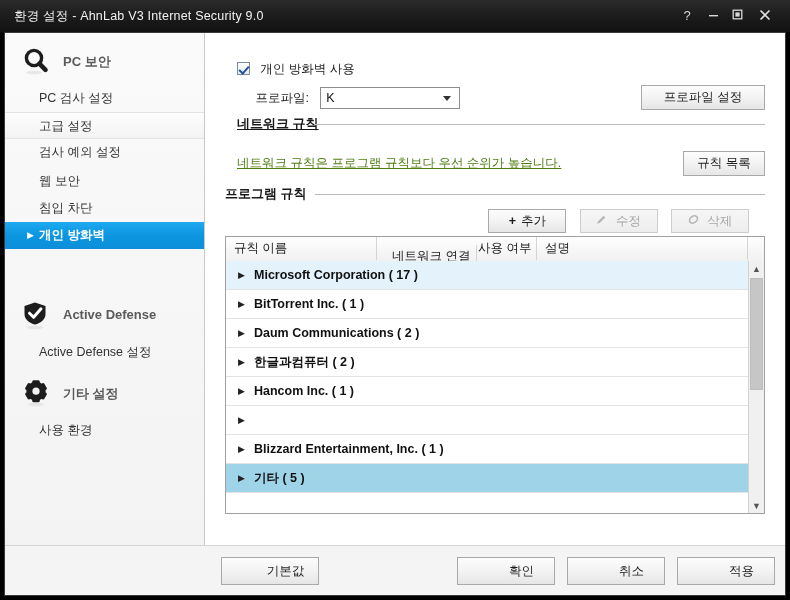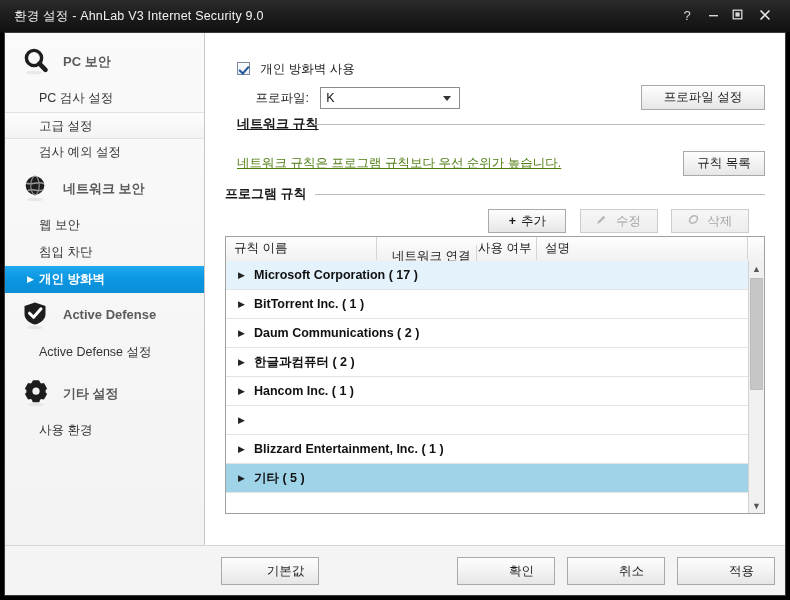--- a/index.html
+++ b/index.html
@@ -388,32 +388,20 @@
             </svg>
           </span>
           <span class="sb-title">PC 보안</span>
         </div>
         <div class="sb-item">PC 검사 설정</div>
         <div class="sb-item divided">고급 설정</div>
         <div class="sb-item">검사 예외 설정</div>
       </div>
 
       <div class="sb-group" style="top:135px;">
-        <div class="sb-head">
-          <span class="sb-icon">
-            <svg width="34" height="34" viewBox="0 0 34 34" aria-hidden="true">
-              <circle cx="16" cy="13.5" r="9.3" fill="#1d1d1d"></circle>
-              <path d="M7.2 11 C12 14, 20 8, 25 12" stroke="#9a9a9a" stroke-width="1.5" fill="none"></path>
-              <path d="M9 18.5 C14 15.5, 20 21, 24.4 17.5" stroke="#9a9a9a" stroke-width="1.5" fill="none"></path>
-              <ellipse cx="16" cy="13.5" rx="4.2" ry="9.3" fill="none" stroke="#8d8d8d" stroke-width="1.2"></ellipse>
-              <ellipse cx="16" cy="27.5" rx="8" ry="1.8" fill="#d9d9d9" opacity=".55"></ellipse>
-            </svg>
-          </span>
-          <span class="sb-title">네트워크 보안</span>
-        </div>
         <div class="sb-item">웹 보안</div>
         <div class="sb-item">침입 차단</div>
         <div class="sb-item active">
           <span class="caret">▶</span>
           <span>개인 방화벽</span>
         </div>
       </div>
 
       <div class="sb-group" style="top:262px;">
         <div class="sb-head">
@@ -503,21 +491,21 @@
           <span class="gi">
             <svg width="11" height="11" viewBox="0 0 11 11" aria-hidden="true">
                 <ellipse cx="5.5" cy="5.5" rx="4.3" ry="3.2" transform="rotate(-35 5.5 5.5)" fill="none" stroke="#b5b5b5" stroke-width="1.6"></ellipse>
               </svg>
           </span><span>삭제</span>
         </span>
       </div>
 
       <div id="table">
         <div id="thead">
-          <div class="th" style="left:0;   width:151px;">규칙 이름</div>
+          <div class="th" style="left:0;   width:151px;font-family:Liberation Serif, serif;">규칙 이름</div>
           <div class="th" style="left:158px;width:93px;margin-top:8px;">네트워크 연결</div>
           <div class="th" style="left:244px;width:67px;">사용 여부</div>
           <div class="th" style="left:311px;width:211px;">설명</div>
         </div>
 
         <div id="rows">
           <div class="row hl">
             <span class="tri">▶</span>
             <span>Microsoft Corporation ( 17 )</span>
           </div>

